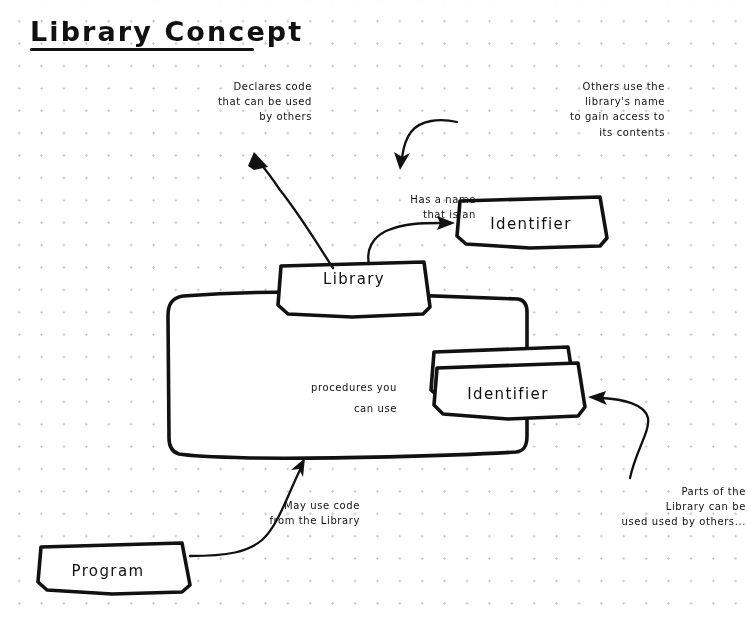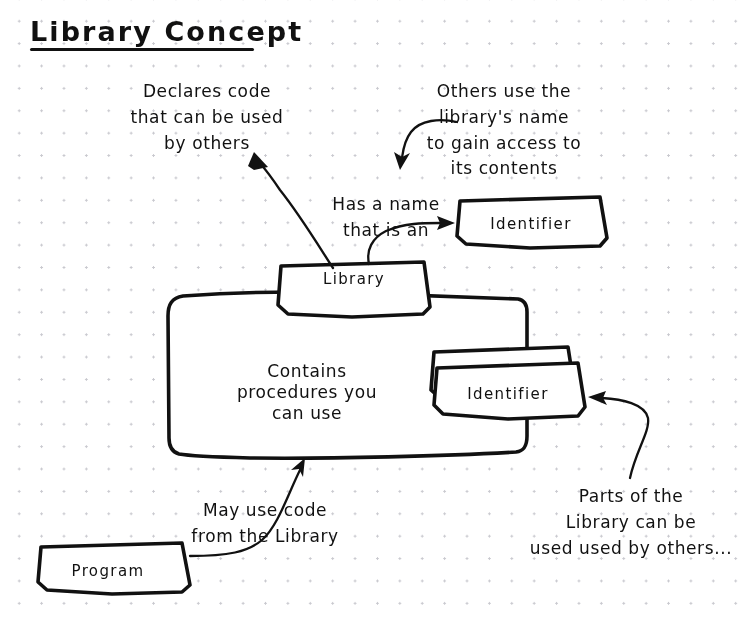--- a/index.html
+++ b/index.html
@@ -52,22 +52,22 @@
   }
   .txt {
     position: absolute;
     color: #111111;
     font-family: "DejaVu Sans", sans-serif;
     letter-spacing: 0.6px;
     white-space: pre;
     line-height: 1.52;
   }
   .note {
-    font-size: 17px;
-    text-align: center;
+    font-size: 10px;
+    text-align: right;
   }
   .boxlabel {
     font-size: 15px;
     text-align: center;
     letter-spacing: 1.4px;
   }
   #page-title {
     position: absolute;
     left: 30px;
     top: 16px;
@@ -139,37 +139,36 @@
 
     <path class="ink connector" d="M630 478 C 636 450, 650 432, 648 418 C 645 404, 622 399, 602 398"></path>
     <polygon class="arrowhead" points="588,397 606,391, 603,398 607,405"></polygon>
 
   </svg>
 
   <div class="txt note centerbox" style="left:207px; top:79px; width:210px;">Declares code
 that can be used
 by others</div>
 
-  <div class="txt note centerbox" style="left:504px; top:79px; width:230px;">Others use the
+  <div class="txt note centerbox" style="left:550px; top:79px; width:230px;">Others use the
 library's name
 to gain access to
 its contents</div>
 
   <div class="txt note centerbox" style="left:386px; top:173px; width:180px;margin-top:19px;">Has a name
 that is an</div>
 
   <div class="txt boxlabel centerbox" style="left:354px; top:268px; width:150px;">Library</div>
 
   <div class="txt boxlabel centerbox" style="left:531px; top:213px; width:136px;">Identifier</div>
 
   <div class="txt boxlabel centerbox" style="left:508px; top:383px; width:150px;">Identifier</div>
 
   <div class="txt boxlabel centerbox" style="left:108px; top:560px; width:150px;">Program</div>
 
-  <div class="txt note centerbox" style="left:307px; top:359px; width:180px;">Contains</div>
   <div class="txt note centerbox" style="left:307px; top:380px; width:180px;">procedures you</div>
   <div class="txt note centerbox" style="left:307px; top:401px; width:180px;">can use</div>
 
   <div class="txt note centerbox" style="left:265px; top:498px; width:190px;">May use code
 from the Library</div>
 
   <div class="txt note centerbox" style="left:631px; top:476px; width:230px;margin-top:8px;">Parts of the
 Library can be
 used used by others...</div>
 

